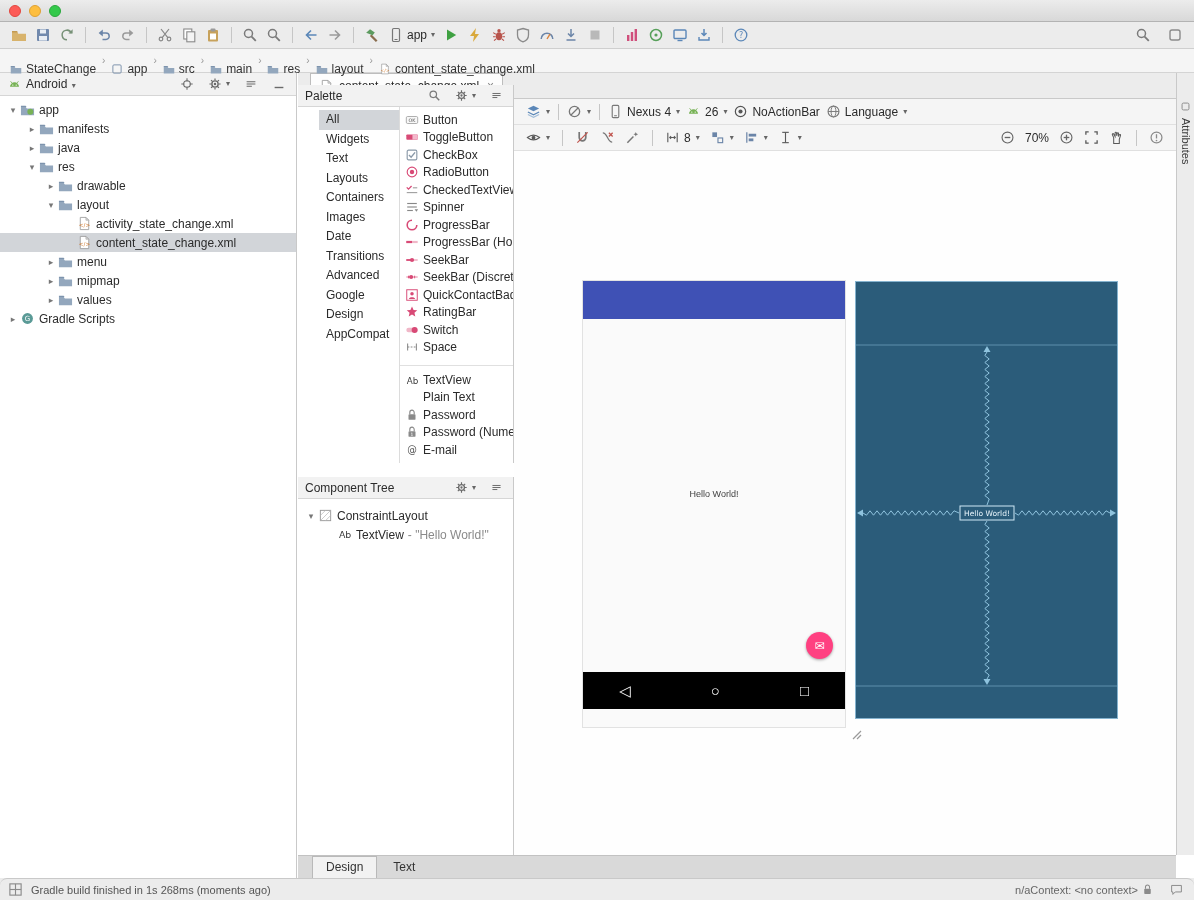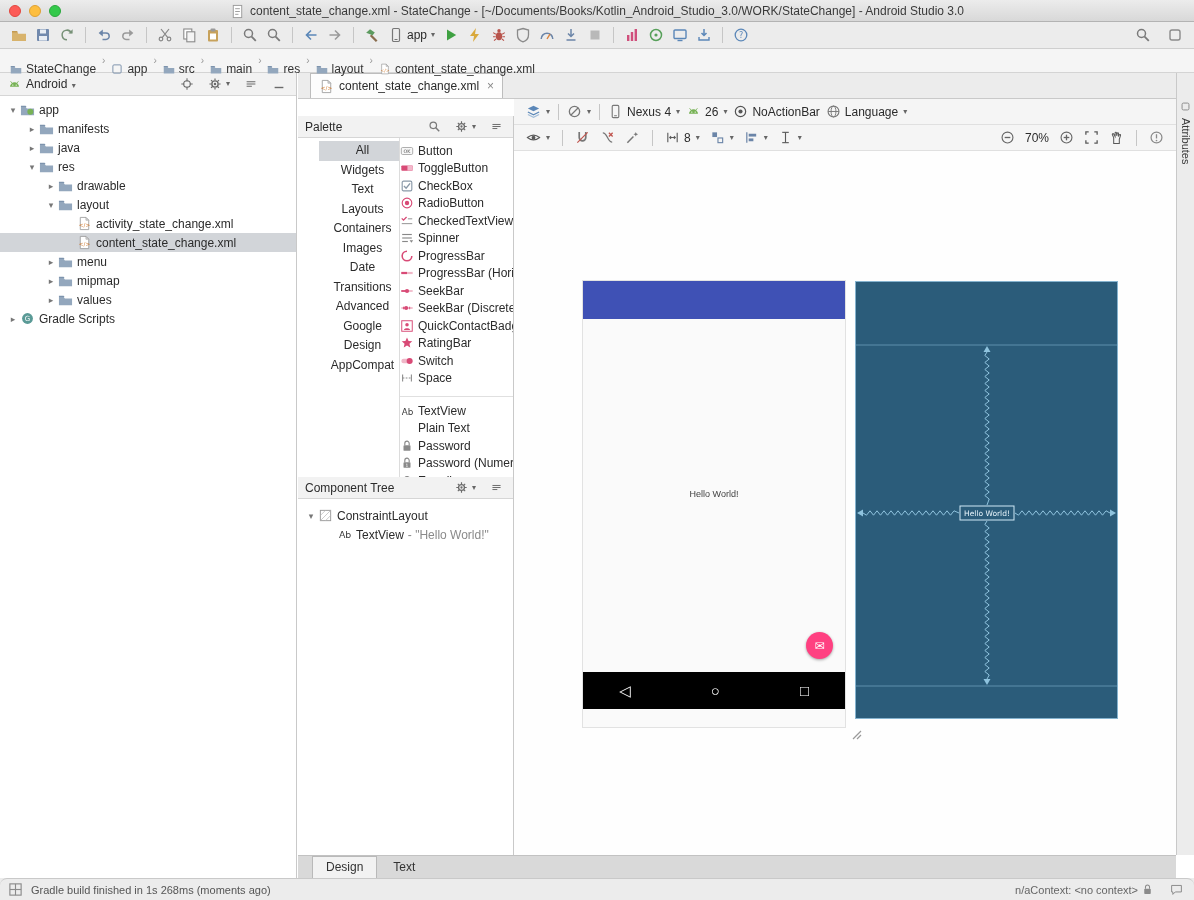--- a/index.html
+++ b/index.html
@@ -40,27 +40,27 @@
 .treerow{height:19px;display:flex;align-items:center;font-size:12px;white-space:nowrap;}
 .treerow .arrow{width:14px;flex:none;text-align:center;color:#777;font-size:9px;}
 .treerow .ic{margin-right:4px;flex:none;}
 .treerow.selected{background:#d2d5d9;}
 .tree-suffix{color:#8a8a8a;margin-left:4px;}
 
 .tabbar{position:absolute;left:298px;top:0;right:18px;height:26px;background:#ececec;border-bottom:1px solid #c9c9c9;display:flex;align-items:flex-end;padding-left:12px;}
 .tab{display:inline-flex;align-items:center;gap:5px;height:25px;padding:0 8px;background:#fdfdfd;border:1px solid #bdbdbd;border-bottom:none;font-size:12px;color:#2b2b2b;}
 .tab-close{color:#888;font-size:12px;margin-left:3px;}
 
-.palette{position:absolute;left:298px;top:43px;width:216px;height:378px;background:#fff;border-right:1px solid #c9c9c9;text-align:center;}
+.palette{position:absolute;left:298px;top:12px;width:216px;height:378px;background:#fff;border-right:1px solid #c9c9c9;}
 .palette-body{position:absolute;left:0;top:22px;bottom:0;right:0;}
 .pal-cats{position:absolute;left:0;top:0;bottom:0;width:101px;padding-top:3px;overflow:hidden;}
 .palcat{height:19.5px;line-height:19.5px;padding-left:7px;font-size:12px;color:#2b2b2b;margin-left:21px;}
 .palcat.selected{background:#d2d5d9;}
 .pal-comps{position:absolute;left:101px;top:0;bottom:0;right:0;border-left:1px solid #dcdcdc;padding-top:4px;overflow:hidden;}
-.palrow{height:17.5px;display:flex;align-items:center;gap:4px;font-size:12px;white-space:nowrap;overflow:hidden;color:#2b2b2b;}
+.palrow{height:17.5px;display:flex;align-items:center;gap:4px;padding-left:5px;font-size:12px;white-space:nowrap;overflow:hidden;color:#2b2b2b;}
 .pal-divider{height:10px;border-bottom:1px solid #e0e0e0;margin-bottom:5px;}
 
 .comp-tree{position:absolute;left:298px;top:404px;width:216px;bottom:23px;background:#fff;border-right:1px solid #c9c9c9;}
 .comp-tree .tree{padding-top:7px;}
 
 .design-col{position:absolute;left:514px;top:26px;right:18px;bottom:23px;background:#fefefe;}
 .dtb{height:26px;background:#f5f5f5;border-bottom:1px solid #e0e0e0;display:flex;align-items:center;padding:0 9px;}
 .dtb2{justify-content:space-between;}
 .dtb .tbtn{gap:4px;}
 .dtb-group{display:flex;align-items:center;gap:4px;}
@@ -92,29 +92,20 @@
 </head>
 <body>
 
 <div class="win">
 
   <div class="titlebar">
     <div class="traffic">
       <span class="dot red"></span>
       <span class="dot yellow"></span>
       <span class="dot green"></span>
-    </div>
-    <div class="title-text">
-      <span class="ic-slot ic">
-          <svg viewBox="0 0 16 16" width="15" height="15">
-            <rect x="3.5" y="1.5" width="9" height="13" fill="#fff" stroke="#9a9a9a"></rect>
-            <path d="M5.5 5h5M5.5 8h5M5.5 11h3.5" stroke="#9a9a9a"></path>
-          </svg>
-        </span>
-      <span>content_state_change.xml - StateChange - [~/Documents/Books/Kotlin_Android_Studio_3.0/WORK/StateChange] - Android Studio 3.0</span>
     </div>
   </div>
 
   <div class="toolbar">
     <div id="tb-left" class="tb-group">
         <span class="tbtn">
           <span class="ic">
             <svg viewBox="0 0 16 16" width="16" height="16">
               <path d="M1 5h5l1.3 1.8H15V14H1z" fill="#d8b36c"></path>
               <path d="M1 4h5l1 1.4H1z" fill="#c49b52"></path>

